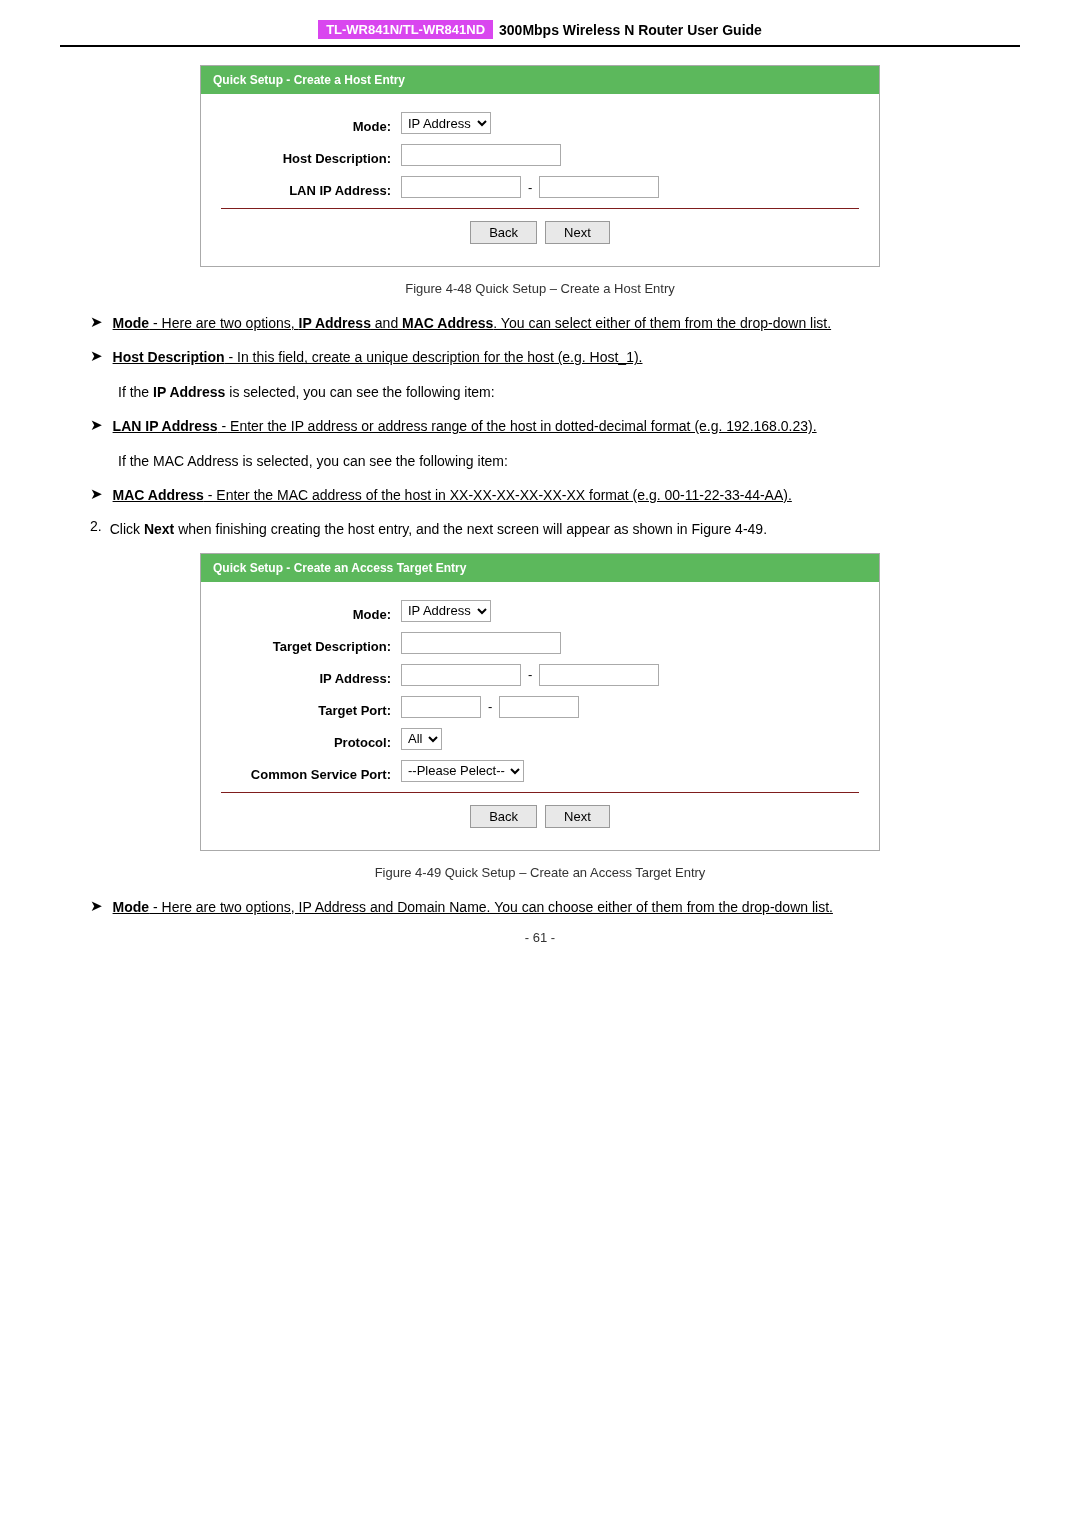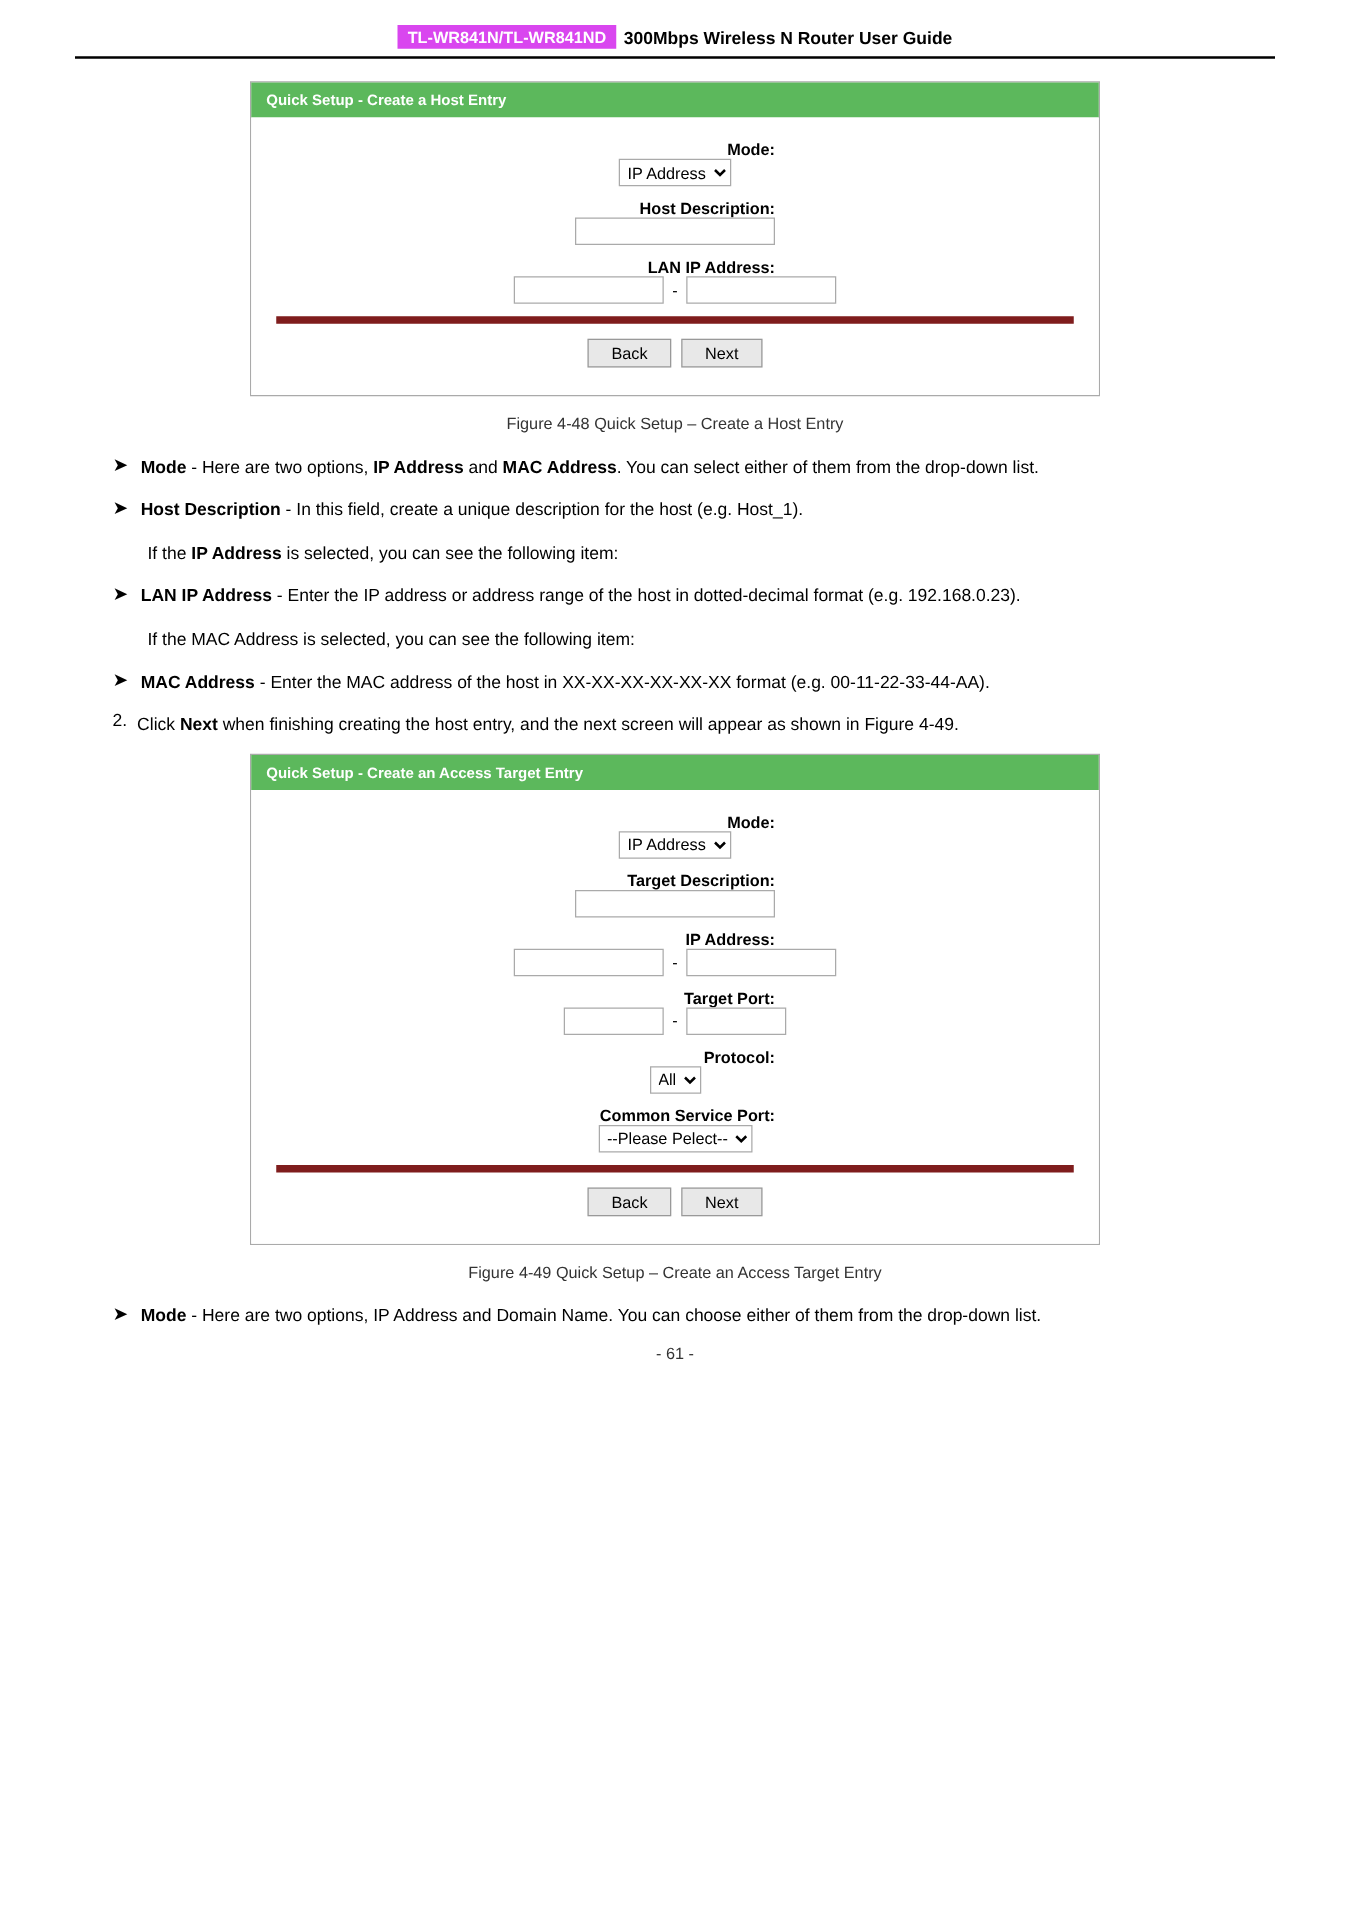--- a/index.html
+++ b/index.html
@@ -49,23 +49,22 @@
       font-weight: bold;
       font-size: 12px;
       padding: 7px 12px;
     }
     .form-box-body {
       padding: 18px 20px 14px 20px;
       background: #fff;
     }
     .form-row {
       display: flex;
-      align-items: center;
+      align-items: flex-end;
       margin-bottom: 10px;
-      flex-direction: column;
     }
     .form-label {
       text-align: right;
       width: 180px;
       font-weight: bold;
       font-size: 13px;
       padding-right: 10px;
       flex-shrink: 0;
     }
     .form-control-group {
@@ -88,21 +87,21 @@
     }
     .form-separator {
       font-size: 13px;
       padding: 0 3px;
     }
     .form-footer {
       display: flex;
       justify-content: center;
       gap: 8px;
       padding: 12px 0 8px 0;
-      border-top: 6px solid #7f1d1d;
+      border-top: 1px solid #7f1d1d;
       margin-top: 8px;
     }
     .btn {
       border: 1px solid #999;
       background: #e8e8e8;
       font-size: 13px;
       padding: 3px 18px;
       cursor: pointer;
     }
 
@@ -127,20 +126,21 @@
     .bullet-arrow {
       font-size: 15px;
       color: #000;
       margin-right: 10px;
       flex-shrink: 0;
       margin-top: 1px;
     }
     .bullet-text {
       font-size: 14px;
       line-height: 1.6;
+      text-decoration: underline;
     }
     .bullet-text b { font-weight: bold; }
 
     .numbered-item {
       display: flex;
       align-items: flex-start;
       margin-bottom: 12px;
       padding-left: 10px;
     }
     .numbered-num {

